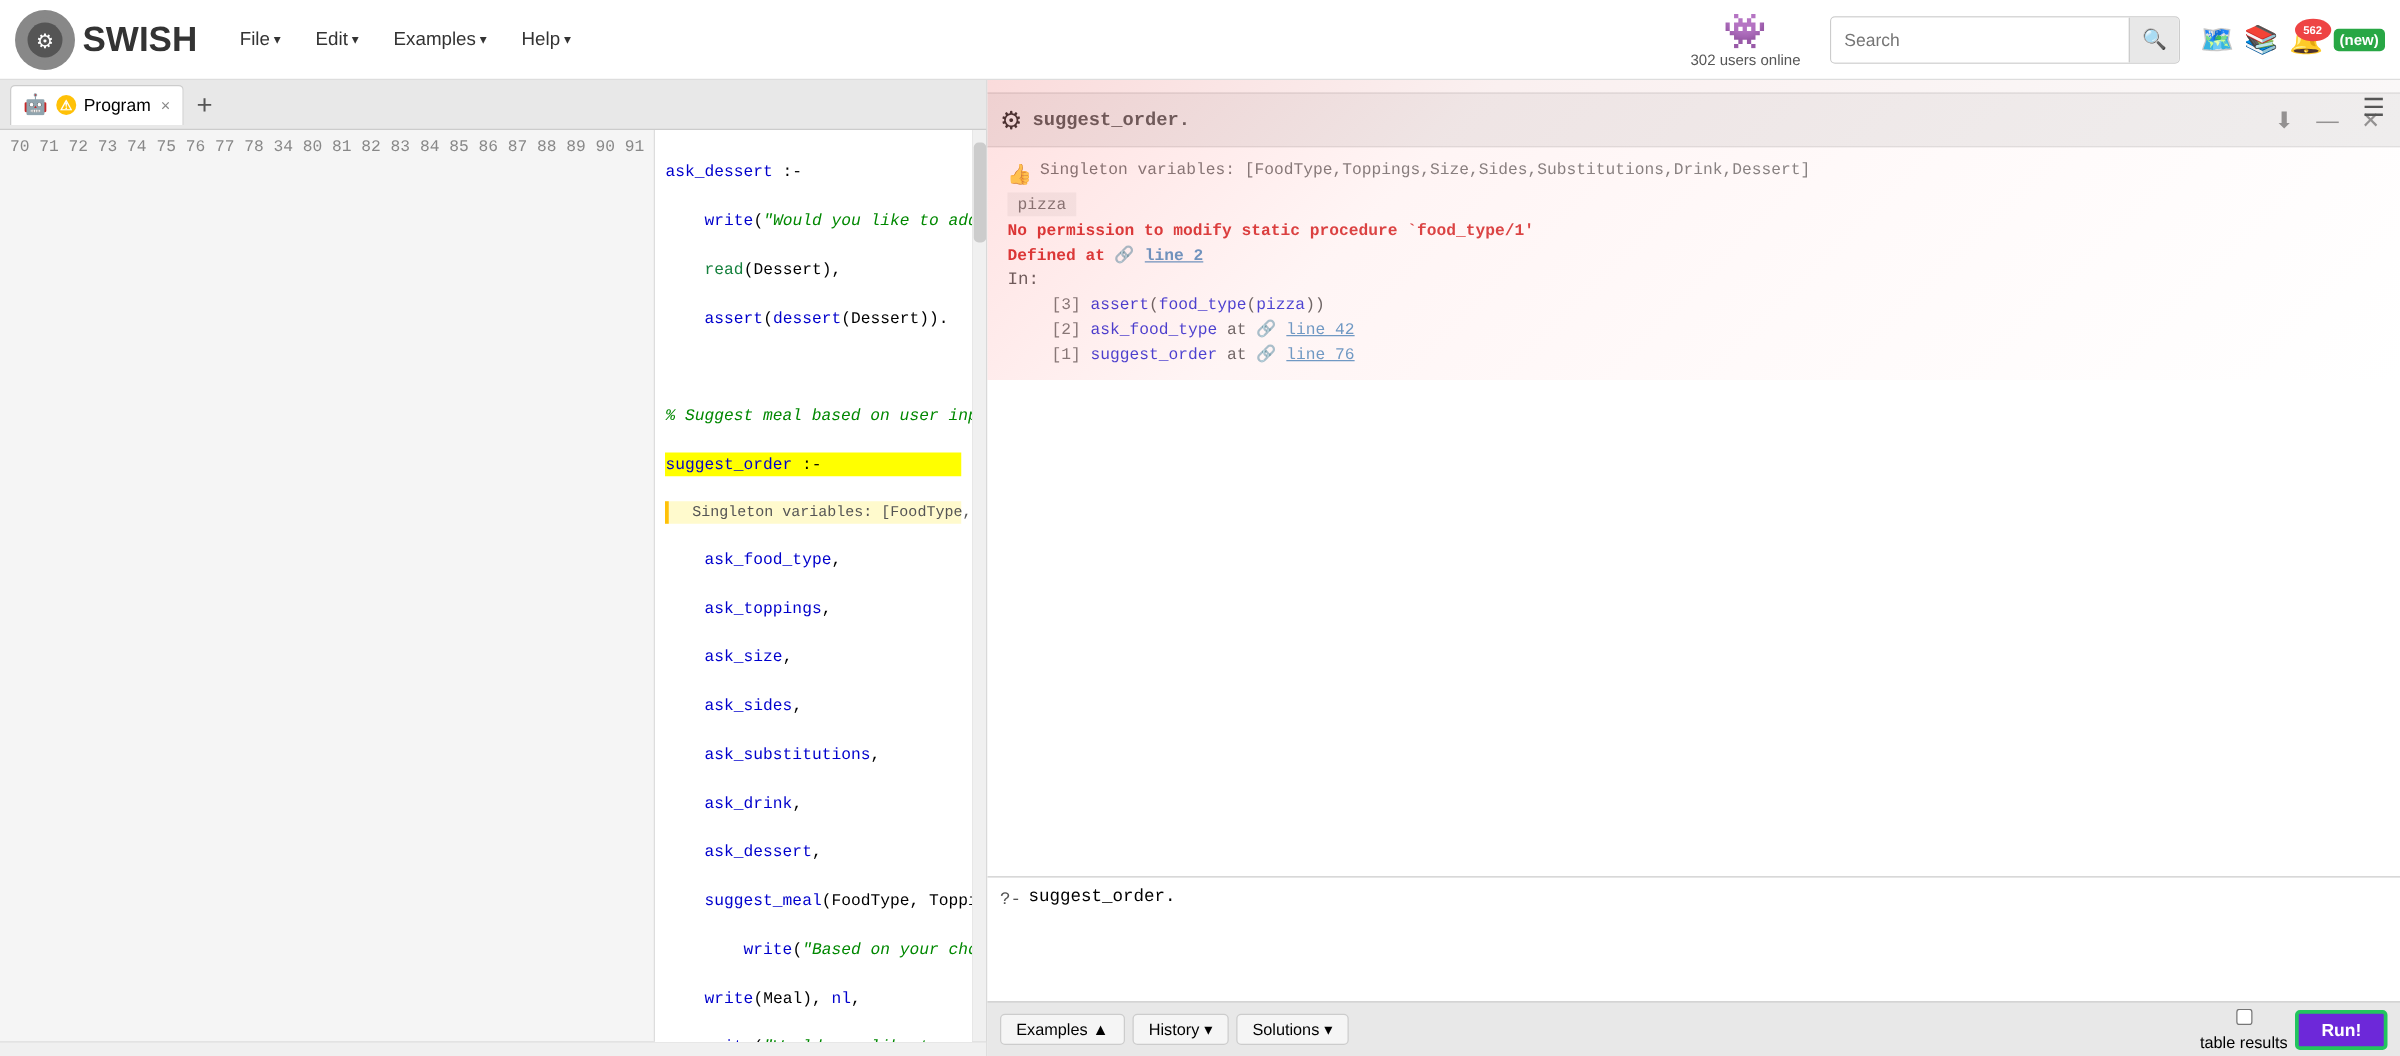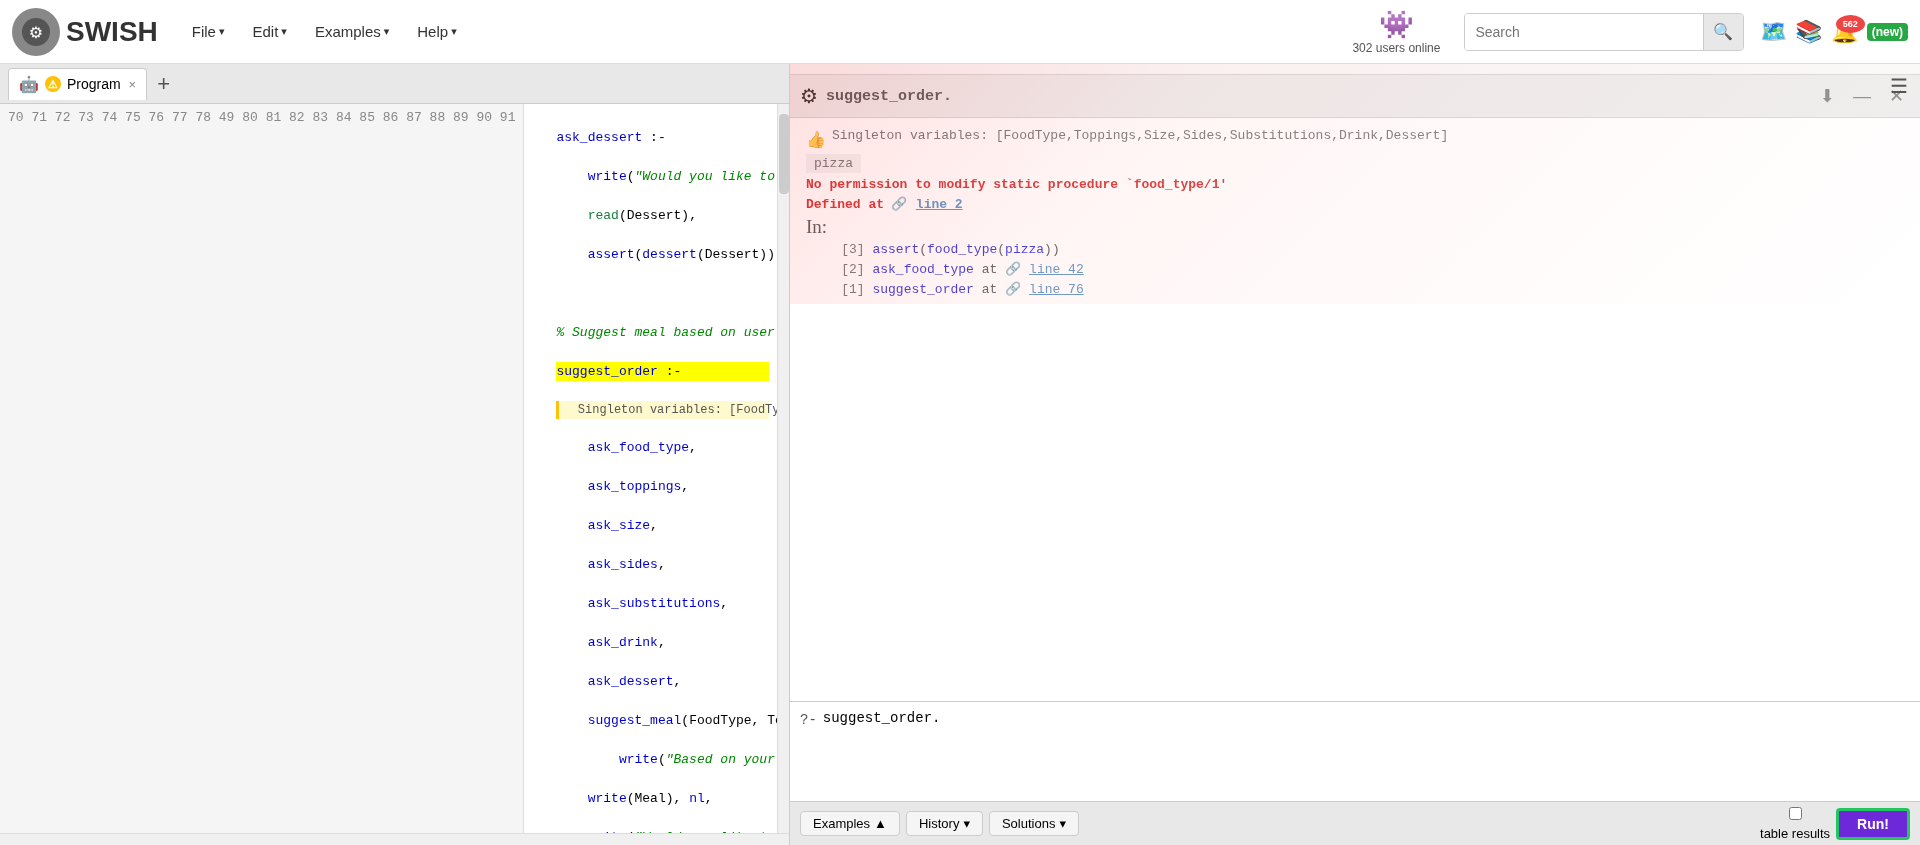--- a/index.html
+++ b/index.html
@@ -198,21 +198,20 @@
     }
     .code-content {
       flex: 1;
       overflow: auto;
       padding: 4px 8px;
       font-family: 'Courier New', monospace;
       font-size: 13px;
       line-height: 1.5;
       background: #fff;
       white-space: pre;
-      margin-left: 24px;
     }
     .scrollbar-right {
       width: 12px;
       background: #f0f0f0;
       border-left: 1px solid #ddd;
       position: relative;
     }
     .scroll-thumb {
       width: 10px;
       height: 80px;
@@ -298,21 +297,21 @@
       gap: 6px;
       margin-bottom: 4px;
     }
     .output-icon { font-size: 16px; color: #888; flex-shrink: 0; margin-top: 2px; }
     .singleton-output { color: #555; font-size: 13px; }
     .question-text { color: #333; font-size: 13px; font-family: Arial, sans-serif; }
     .input-answer { background: #f0f0f0; padding: 2px 8px; color: #555; font-family: 'Courier New', monospace; }
     .error-output { color: #c00; font-weight: bold; font-family: 'Courier New', monospace; font-size: 13px; }
     .stack-line { font-family: 'Courier New', monospace; font-size: 13px; color: #333; margin-left: 4px; }
     .link-blue { color: #337ab7; cursor: pointer; text-decoration: underline; }
-    .in-label { color: #333; font-family: Liberation Serif, serif; font-size: 19px; text-align: center; }
+    .in-label { color: #333; font-family: Liberation Mono, monospace; font-size: 14px; text-align: center; }
 
     
     #query-input-area {
       border-top: 1px solid #ccc;
       background: #fff;
       padding: 8px 10px;
       display: flex;
       align-items: flex-start;
       gap: 6px;
       min-height: 100px;
@@ -477,21 +476,21 @@
 <span>70</span>
 <span>71</span>
 <span>72</span>
 <span>73</span>
 <span>74</span>
 <span>75</span>
 <span style="color:#ccc"> </span>
 <span>76</span>
 <span>77</span>
 <span>78</span>
-<span>49</span>
+<span>34</span>
 <span>80</span>
 <span>81</span>
 <span>82</span>
 <span>83</span>
 <span>84</span>
 <span>85</span>
 <span>86</span>
 <span>87</span>
 <span>88</span>
 <span>89</span>

